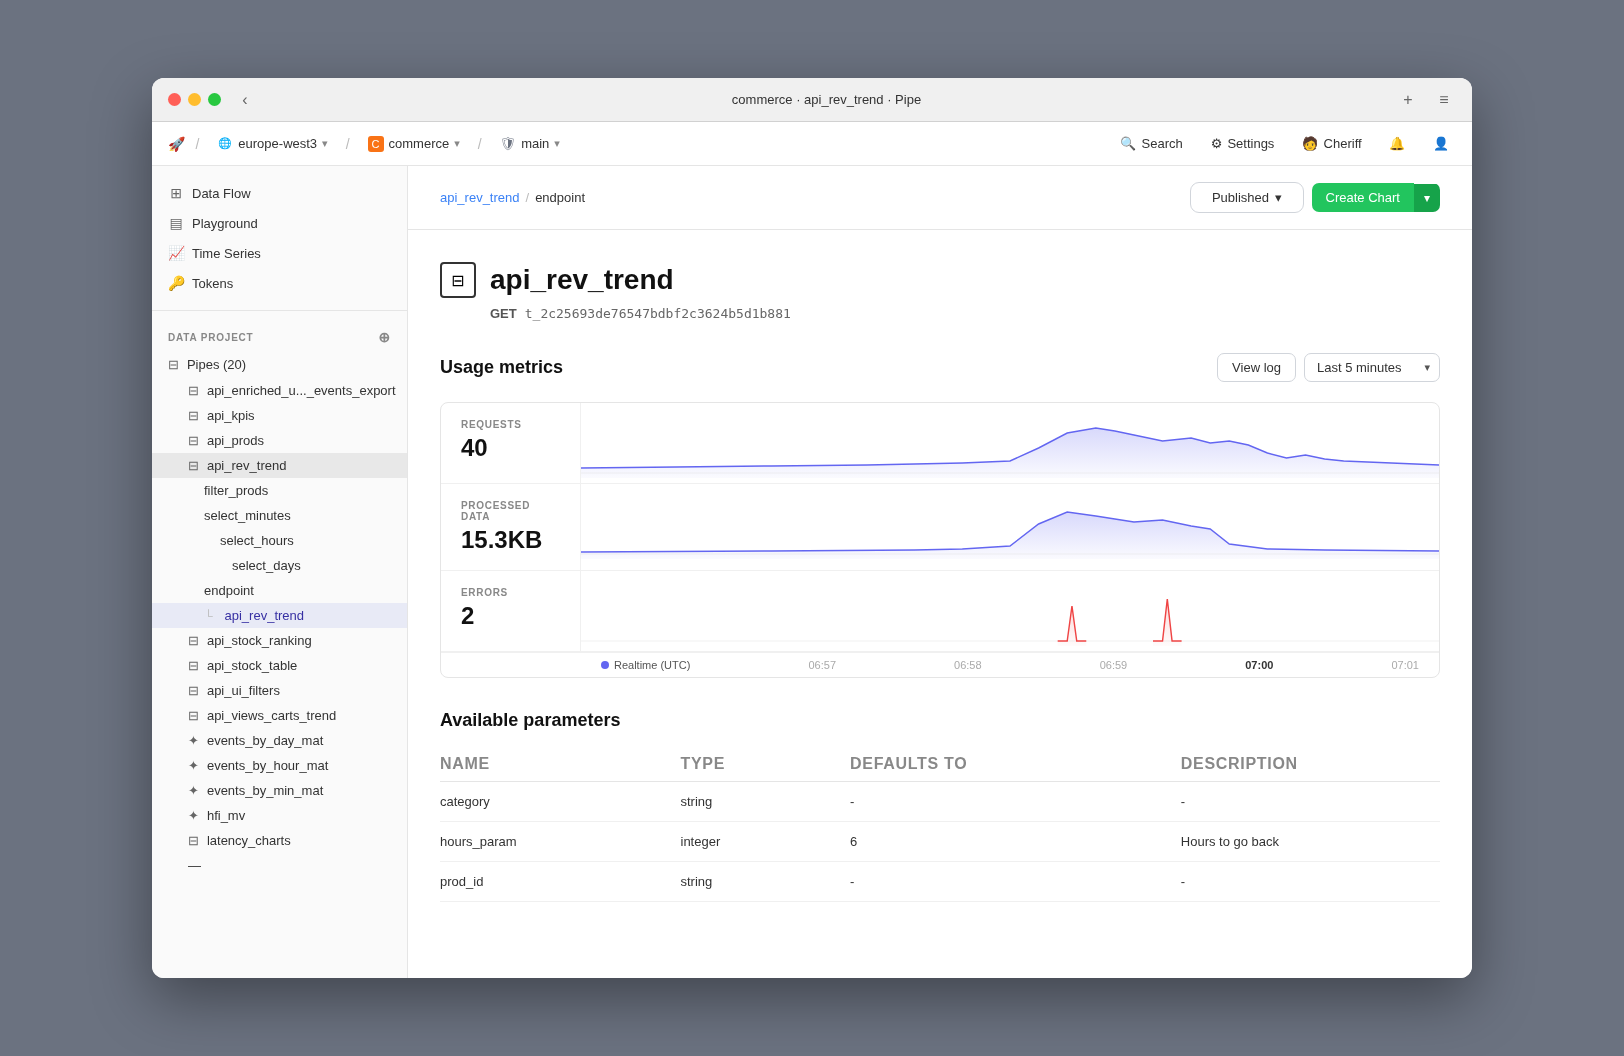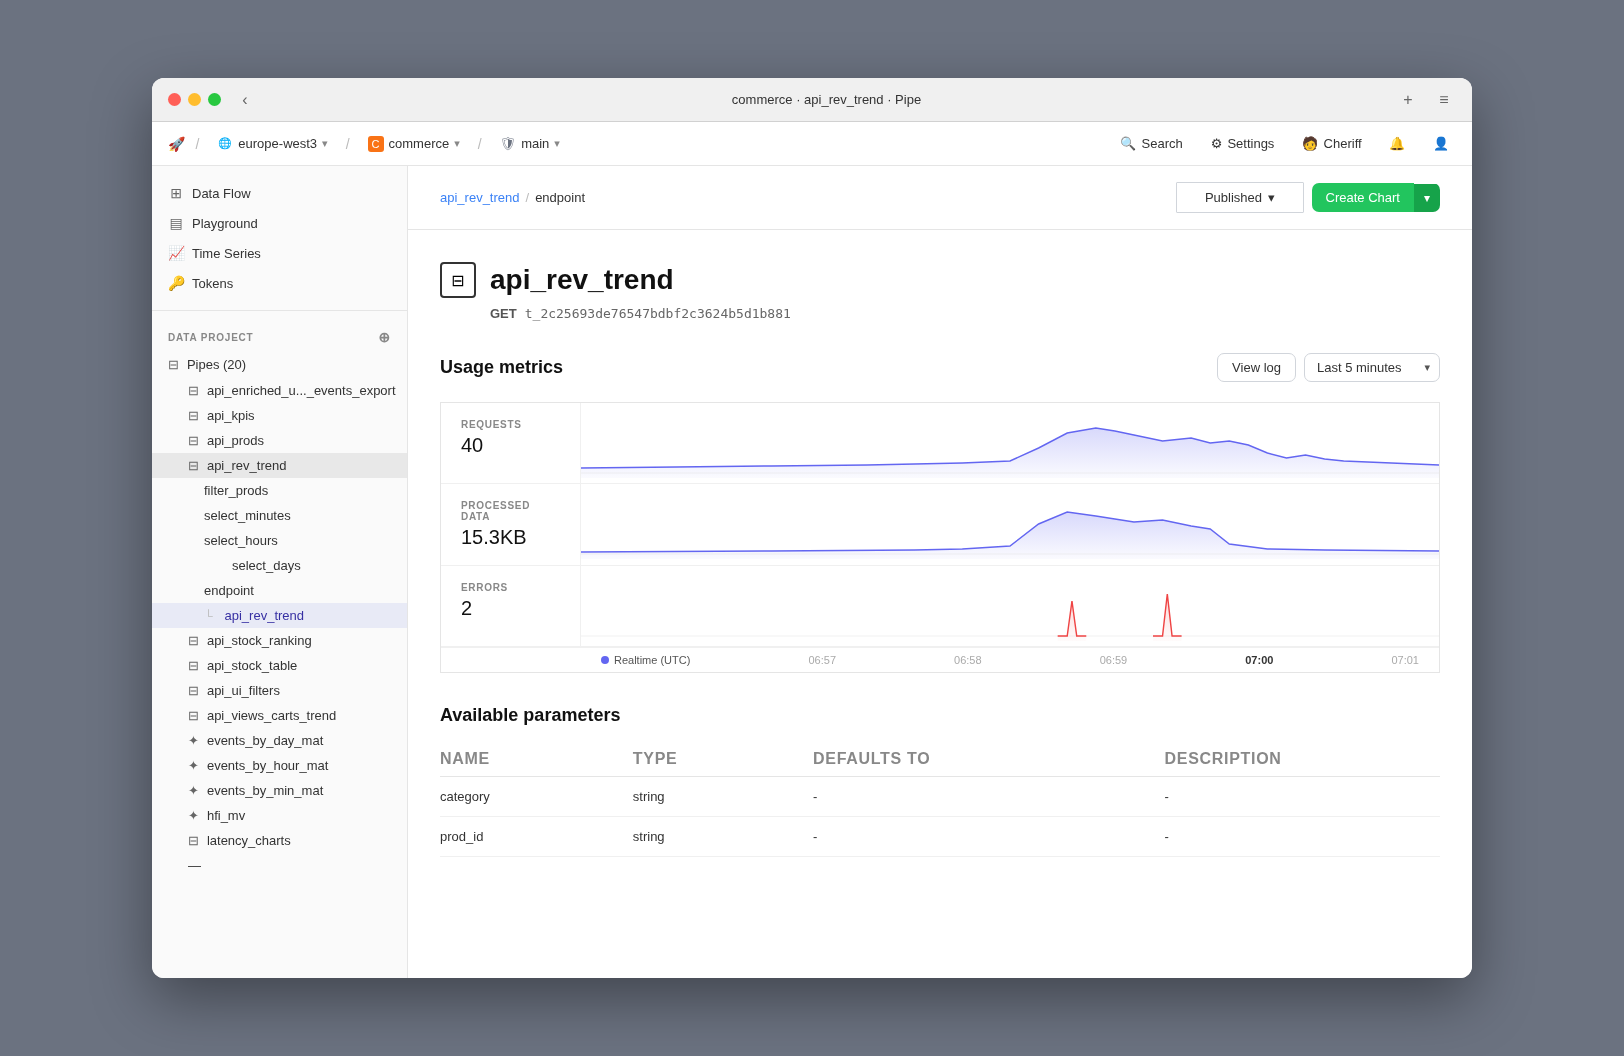--- a/index.html
+++ b/index.html
@@ -211,23 +211,23 @@
     .breadcrumb-current { color: #333; }
     .header-actions {
       display: flex;
       align-items: center;
       gap: 8px;
     }
     .published-btn {
       display: flex;
       align-items: center;
       gap: 6px;
-      padding: 7px 28px;
+      padding: 7px 21px;
       border: 1px solid #d1d5db;
-      border-radius: 1px;
+      border-radius: 9px;
       background: #fff;
       font-size: 13px;
       color: #333;
       cursor: pointer;
       font-weight: 500;
     }
     .create-chart-btn {
       display: flex;
       align-items: center;
       gap: 0;
@@ -338,21 +338,21 @@
       content: '▾';
       position: absolute;
       right: 10px;
       font-size: 11px;
       color: #555;
       pointer-events: none;
     }
     
     .metrics-container {
       border: 1px solid #e5e5e5;
-      border-radius: 0;
+      border-radius: 8px;
       overflow: hidden;
       margin-bottom: 32px;
     }
     .metric-row {
       display: flex;
       align-items: stretch;
       border-bottom: 1px solid #f0f0f0;
     }
     .metric-row:last-child { border-bottom: none; }
     .metric-label-col {
@@ -363,22 +363,22 @@
     }
     .metric-label {
       font-size: 10px;
       font-weight: 600;
       letter-spacing: 0.7px;
       color: #888;
       text-transform: uppercase;
       margin-bottom: 4px;
     }
     .metric-value {
-      font-size: 20px;
-      font-weight: 400;
+      font-size: 24px;
+      font-weight: 700;
       color: #111;
     }
     .metric-chart-col {
       flex: 1;
       position: relative;
       height: 80px;
       overflow: hidden;
     }
     .metric-chart-col svg {
       width: 100%;
@@ -547,21 +547,21 @@
           <span class="sidebar-group-icon">⊟</span>
           <span>api_rev_trend</span>
         </div>
 
         <div class="sidebar-sub-item" style="padding-left:52px">
           <span>filter_prods</span>
         </div>
         <div class="sidebar-sub-item" style="padding-left:52px">
           <span>select_minutes</span>
         </div>
-        <div class="sidebar-sub-item" style="padding-left:52px">
+        <div class="sidebar-sub-item" style="padding-left:68px">
           <span>select_hours</span>
         </div>
         <div class="sidebar-sub-item" style="padding-left:80px">
           <span>select_days</span>
         </div>
         <div class="sidebar-sub-item" style="padding-left:52px">
           <span>endpoint</span>
         </div>
         <div class="sidebar-sub-item active" style="padding-left:52px">
           <span class="tree-line">└</span>
@@ -748,20 +748,26 @@
             </tr>
           </thead>
           <tbody>
             <tr class="table-row">
               <td>category</td>
               <td>string</td>
               <td class="param-dash">-</td>
               <td class="param-dash">-</td>
             </tr>
             <tr class="table-row">
+              <td>hours_param</td>
+              <td>integer</td>
+              <td>6</td>
+              <td>Hours to go back</td>
+            </tr>
+            <tr class="table-row">
               <td>prod_id</td>
               <td>string</td>
               <td class="param-dash">-</td>
               <td class="param-dash">-</td>
             </tr>
           </tbody>
         </table>
       </div>
     </div>
   </div>

